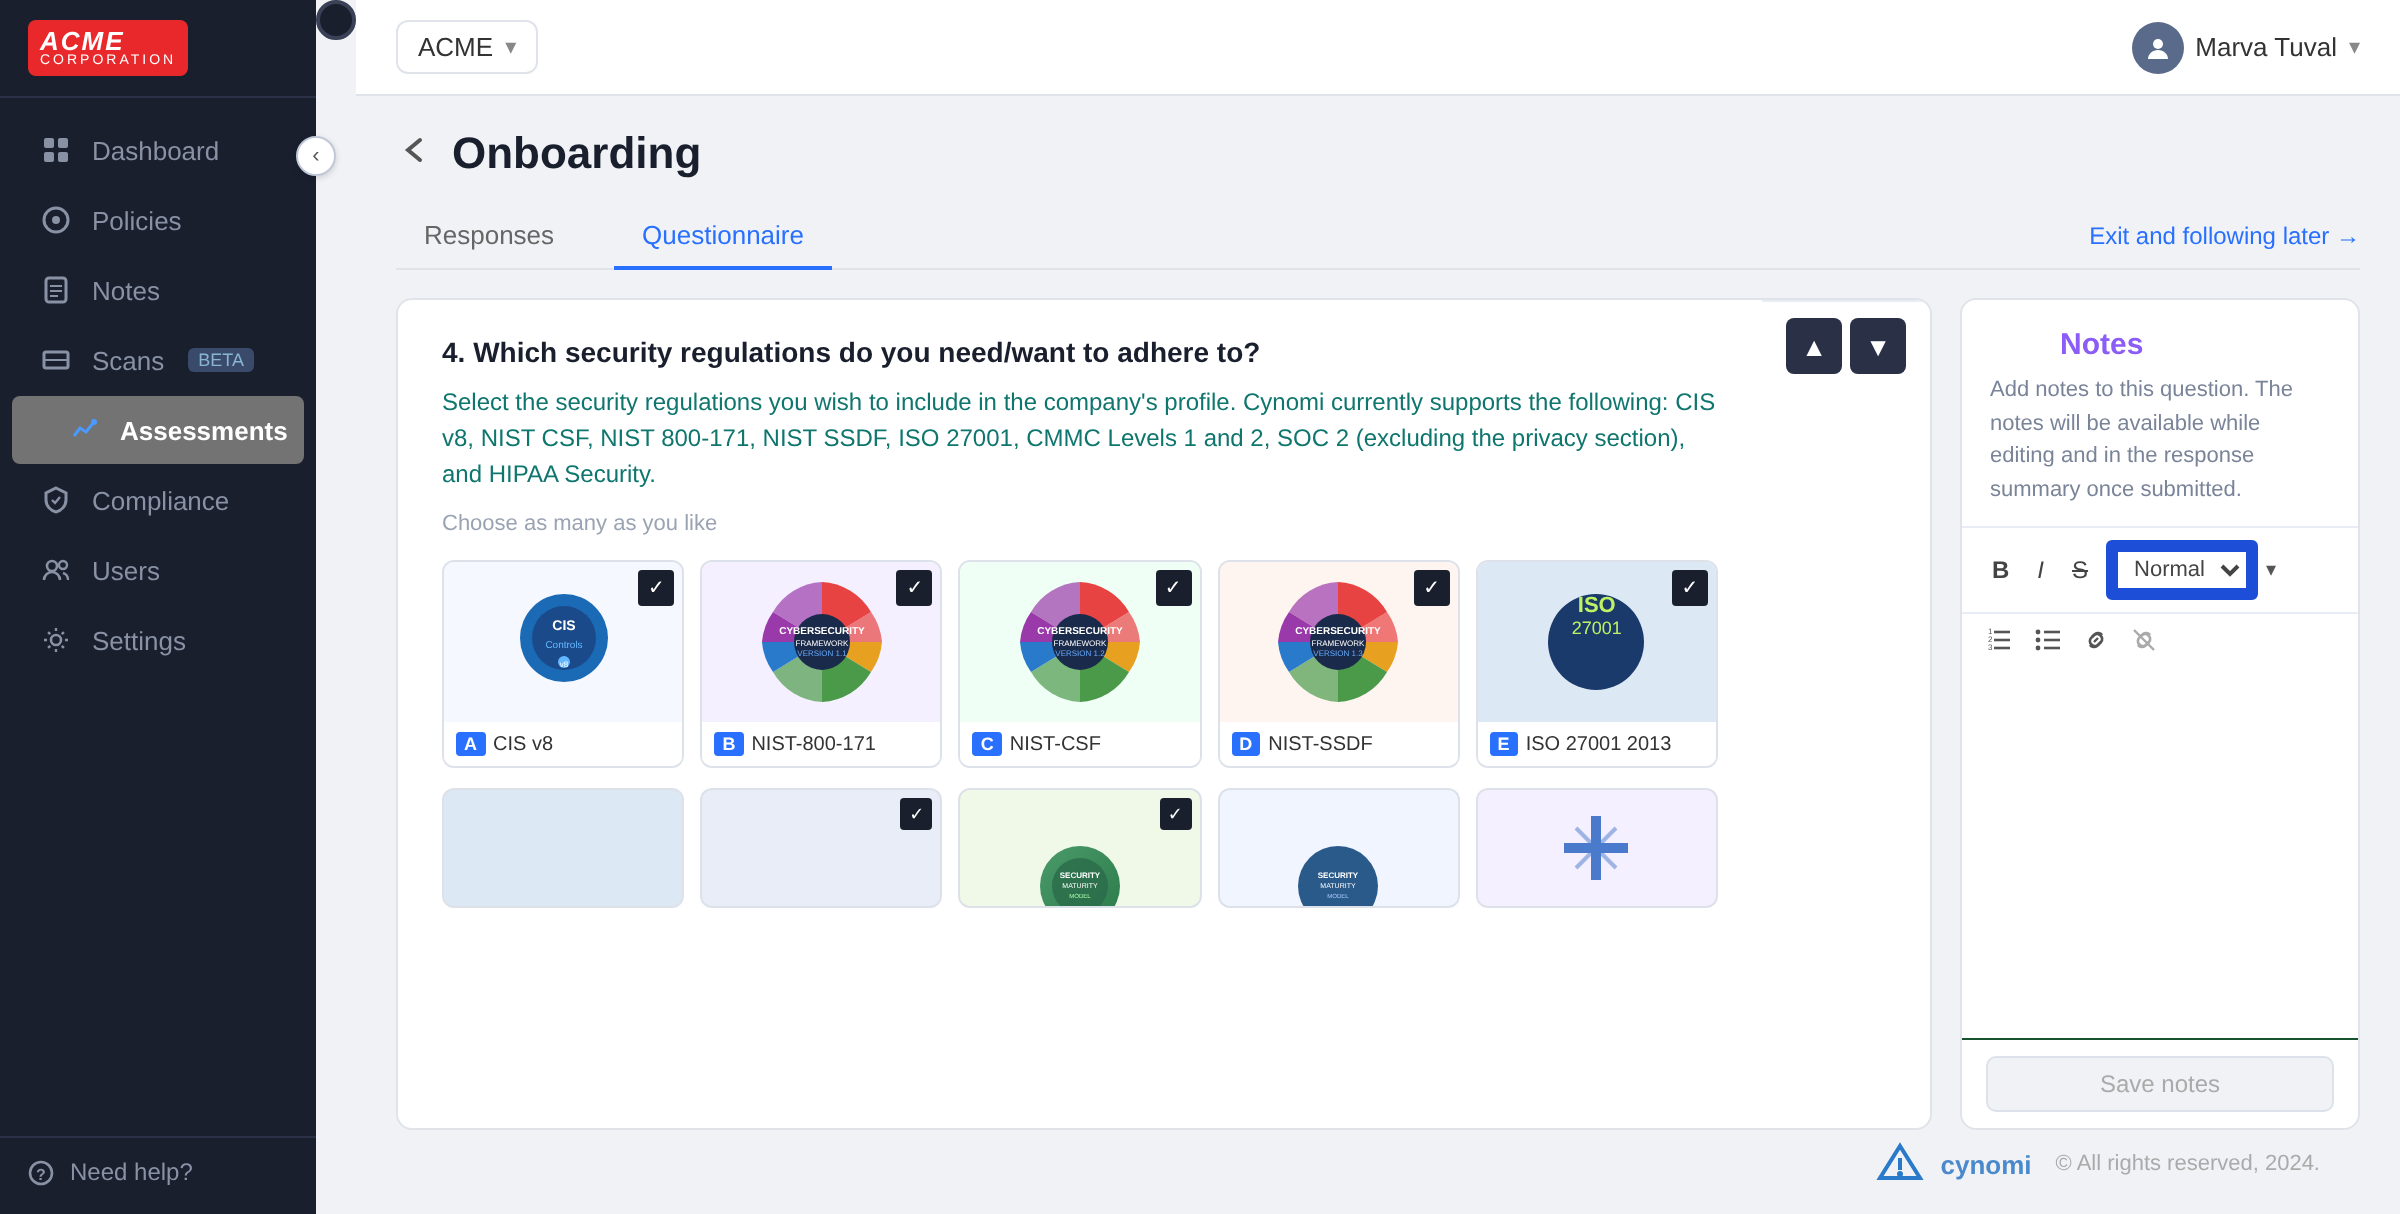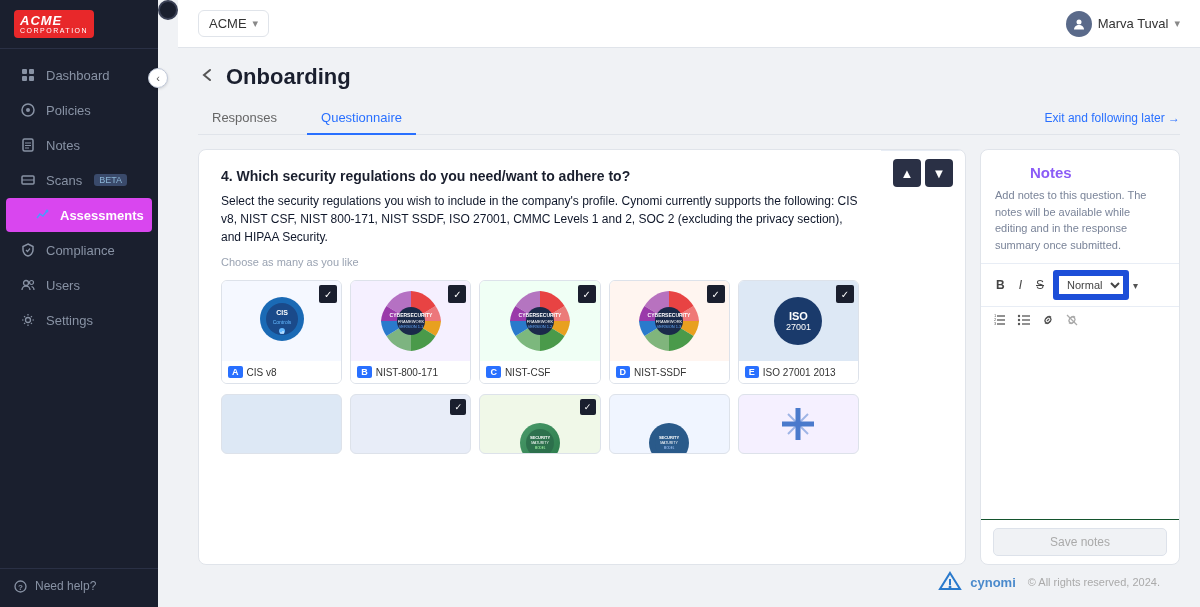--- a/index.html
+++ b/index.html
@@ -65,21 +65,21 @@
       align-items: center;
       padding: 9px 14px;
       color: #8892a4;
       cursor: pointer;
       font-size: 13px;
       gap: 10px;
       border-radius: 4px;
       margin: 1px 6px;
       transition: background 0.15s;
     }
-    .nav-item.active { background: #d946ef; color: #fff; padding-left: 28px; }
+    .nav-item.active { background: #737373; color: #fff; padding-left: 28px; }
     .nav-item .nav-icon { width: 16px; height: 16px; flex-shrink: 0; display: flex; align-items: center; justify-content: center; }
     .nav-item .badge {
       background: #3a4a6b;
       color: #8ab4d4;
       font-size: 9px;
       padding: 1px 5px;
       border-radius: 3px;
       margin-left: 2px;
     }
     .sidebar-bottom {
@@ -230,21 +230,21 @@
       flex: 1;
     }
     .question-number {
       font-size: 14px;
       font-weight: 600;
       color: #1a1f2e;
       margin-bottom: 8px;
     }
     .question-desc {
       font-size: 12px;
-      color: #0f172a;
+      color: #0f766e;
       line-height: 1.5;
       margin-bottom: 10px;
     }
     .choose-label {
       font-size: 11px;
       color: #9aa3b2;
       margin-bottom: 12px;
     }
 
     
@@ -318,22 +318,21 @@
     
     .iso-card-img { background: #dde8f5; }
     .iso-badge {
       width: 48px;
       height: 48px;
       background: #1a3a6b;
       border-radius: 50%;
       display: flex;
       flex-direction: column;
       align-items: center;
-      justify-content: center;
-      color: #ffffff;
+      color: #bef264;
     }
     .iso-label-main { font-size: 11px; font-weight: 900; }
     .iso-label-num { font-size: 9px; }
 
     
     .cards-grid-bottom {
       display: grid;
       grid-template-columns: repeat(5, 1fr);
       gap: 8px;
     }

